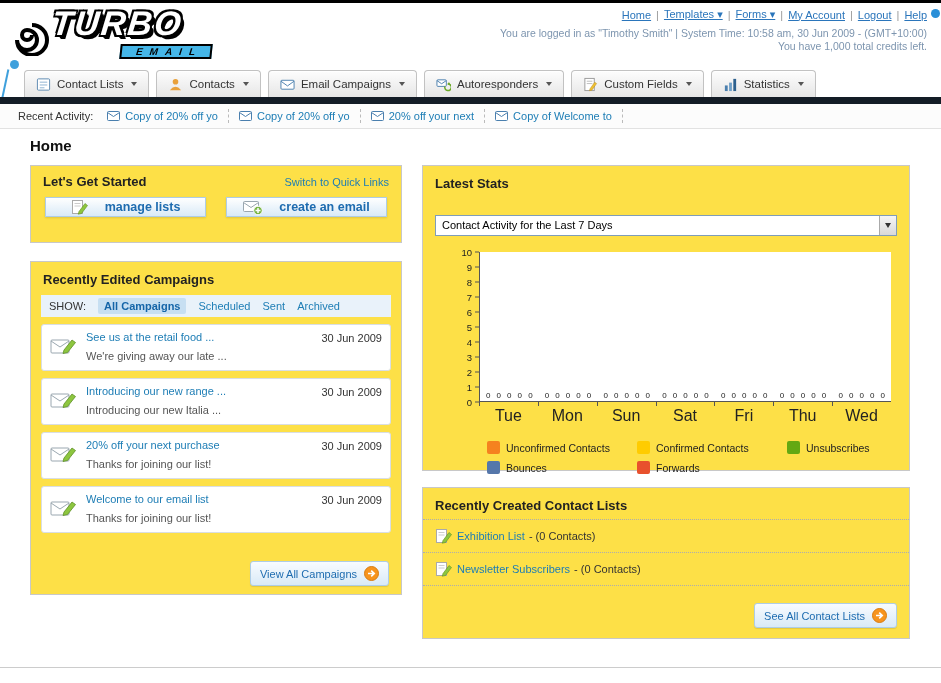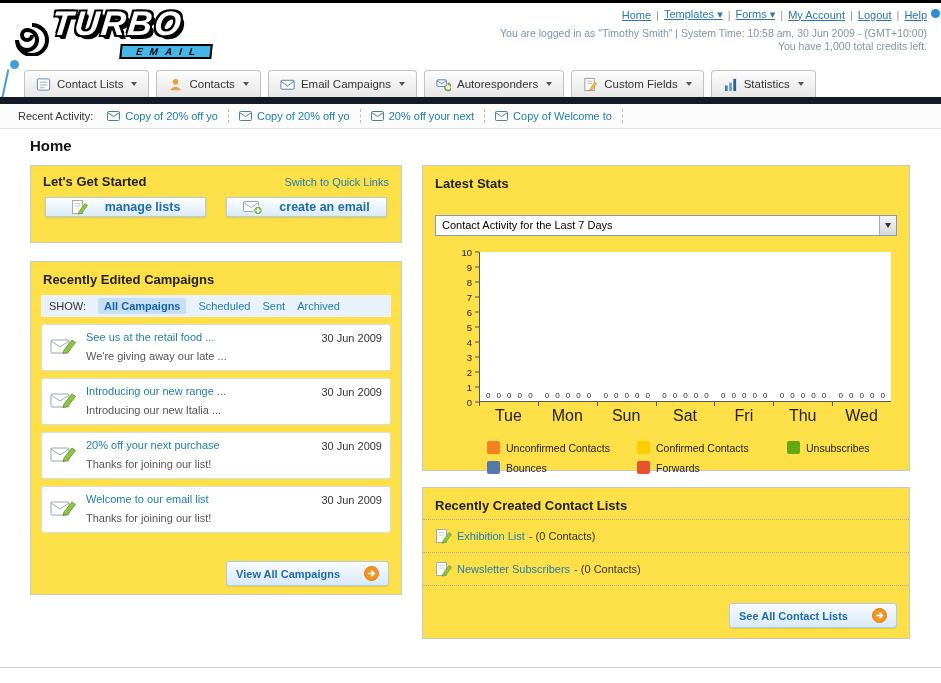--- a/index.html
+++ b/index.html
@@ -65,22 +65,22 @@
   .filter-bar { margin:0 10px; background:#e9f2fa; display:flex; align-items:center; gap:12px; padding:3px 8px; font-size:11px; }
   .show-label { color:#333; }
   .filter { color:#1d7db5; text-decoration:none; }
   .filter.selected { background:#c7dff2; color:#1565a8; font-weight:bold; padding:2px 6px; border-radius:2px; }
   .camp-items { padding:7px 10px 0; }
   .camp-item { position:relative; border:1px solid #d9dee3; border-radius:3px; margin-bottom:7px; padding:6px 8px 6px 44px; min-height:46px; cursor:pointer; background:#fff; }
   .camp-icon { position:absolute; left:8px; top:11px; }
   .camp-title { display:block; font-size:11px; color:#1d7db5; text-decoration:none; margin-bottom:3px; }
   .camp-sub { font-size:11px; color:#555; }
   .camp-date { position:absolute; right:8px; top:7px; font-size:11px; color:#333; }
-  .small-btn { display:inline-flex; align-items:center; gap:24px; background:linear-gradient(#f8fbfe,#d9eaf7); border:1px solid #aecde6;
-     border-radius:3px; padding:4px 9px; font-size:11px; font-weight:bold; color:#1e6cb0; cursor:pointer; box-shadow:0 1px 1px rgba(0,0,0,.1); }
+  .small-btn { display:inline-flex; align-items:center; gap:7px; background:linear-gradient(#f8fbfe,#d9eaf7); border:1px solid #aecde6;
+     border-radius:3px; padding:4px 9px; font-size:11px; font-weight:normal; color:#1e6cb0; cursor:pointer; box-shadow:0 1px 1px rgba(0,0,0,.1); }
   .view-all { position:absolute; right:12px; bottom:8px; }
 
   
   #stats { left:422px; top:36px; width:488px; height:306px; }
   #stats .panel-title { padding:10px 12px 8px; }
   .select-box { position:relative; margin:16px 12px; height:21px; border:1px solid #7f9db9; background:#fff; font-size:11px;
      line-height:19px; padding:0 24px 0 6px; color:#000; cursor:pointer; }
   .select-arrow { position:absolute; right:0; top:0; bottom:0; width:17px; background:linear-gradient(#f5f5f5,#d9d9d9);
      border-left:1px solid #aaa; display:flex; align-items:center; justify-content:center; }
   .select-arrow::after { content:""; border-left:3.5px solid transparent; border-right:3.5px solid transparent; border-top:5px solid #333; }

